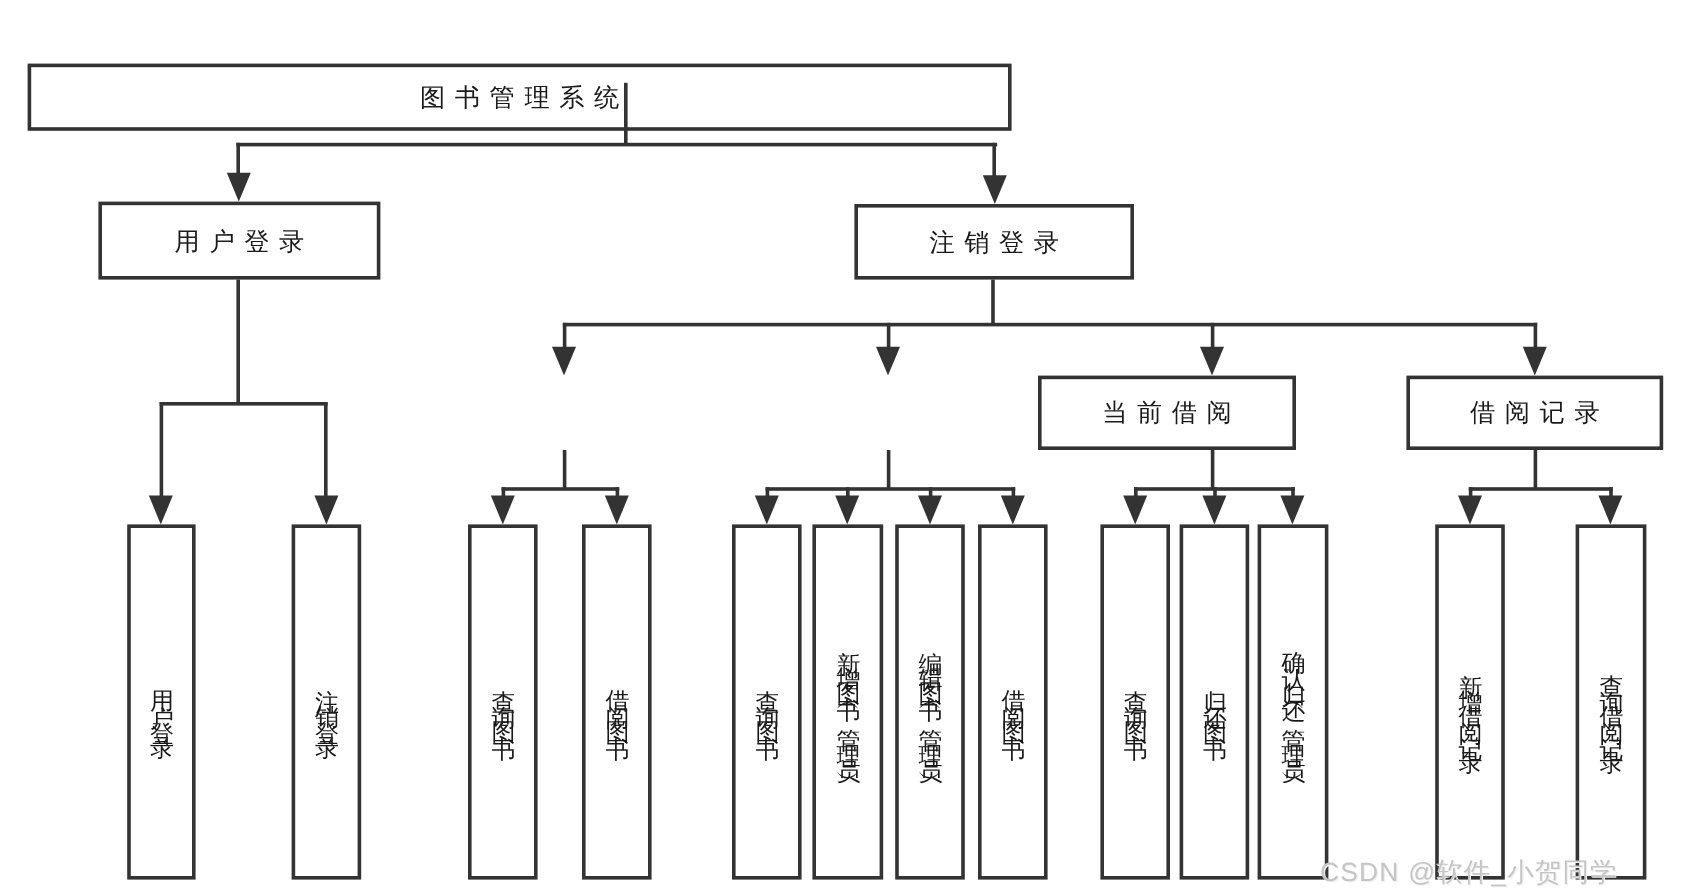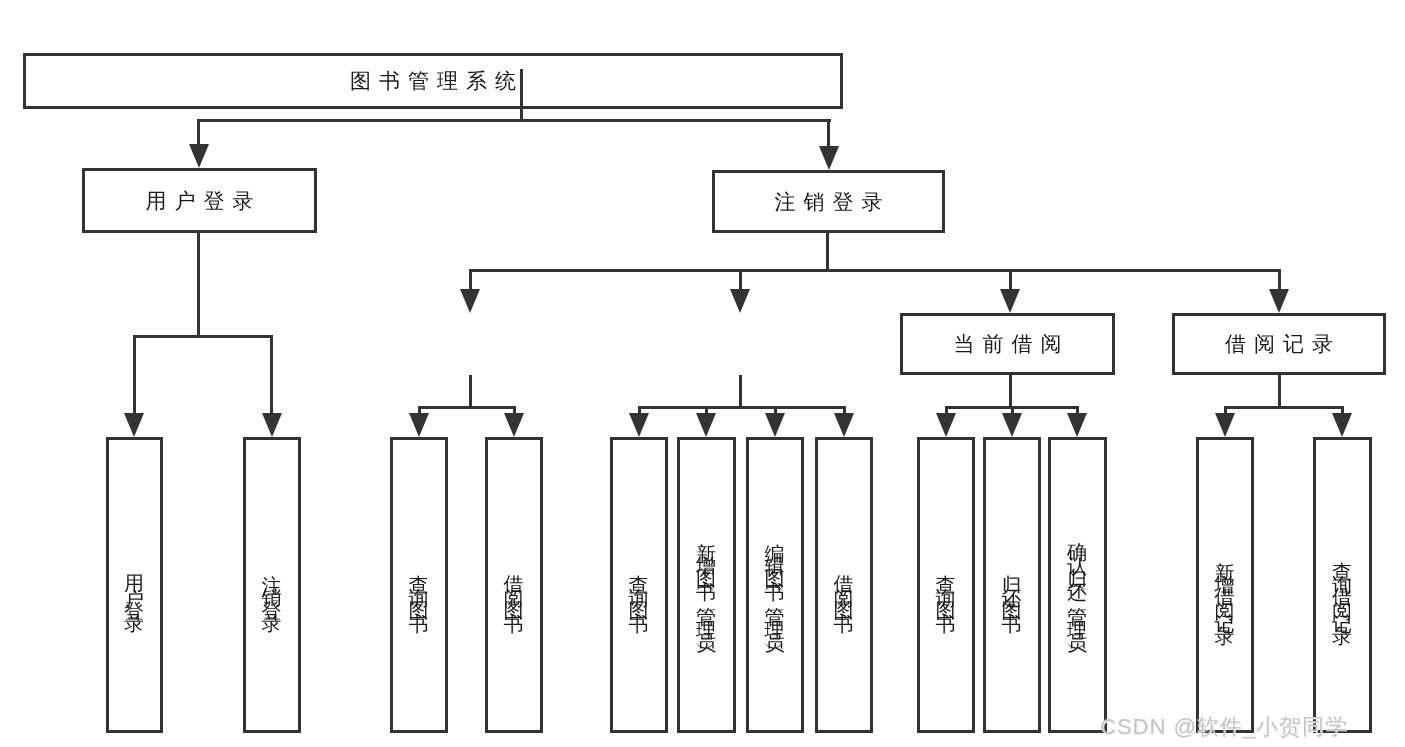--- a/index.html
+++ b/index.html
@@ -89,21 +89,21 @@
 
   <div class="line" style="left:469px; top:269px; width:3px; height:21px;"></div>
   <div class="arrow" style="left:460px; top:289px;"></div>
   <div class="line" style="left:739px; top:269px; width:3px; height:21px;"></div>
   <div class="arrow" style="left:730px; top:289px;"></div>
   <div class="line" style="left:1009px; top:269px; width:3px; height:21px;"></div>
   <div class="arrow" style="left:1000px; top:289px;"></div>
   <div class="line" style="left:1278px; top:269px; width:3px; height:21px;"></div>
   <div class="arrow" style="left:1269px; top:289px;"></div>
 
-  <div class="box hbox" style="left:900px; top:313px; width:215px; height:62px;">当前借阅</div>
+  <div class="box hbox" style="left:865px; top:313px; width:215px; height:62px;">当前借阅</div>
   <div class="box hbox" style="left:1172px; top:313px; width:214px; height:62px;">借阅记录</div>
 
   <div class="line" style="left:469px; top:375px; width:3px; height:33px;"></div>
   <div class="line" style="left:739px; top:375px; width:3px; height:33px;"></div>
   <div class="line" style="left:1009px; top:375px; width:3px; height:33px;"></div>
   <div class="line" style="left:1278px; top:375px; width:3px; height:33px;"></div>
 
   <div class="line" style="left:418px; top:406px; width:98px; height:3px;"></div>
   <div class="line" style="left:638px; top:406px; width:208px; height:3px;"></div>
   <div class="line" style="left:945px; top:406px; width:134px; height:3px;"></div>

